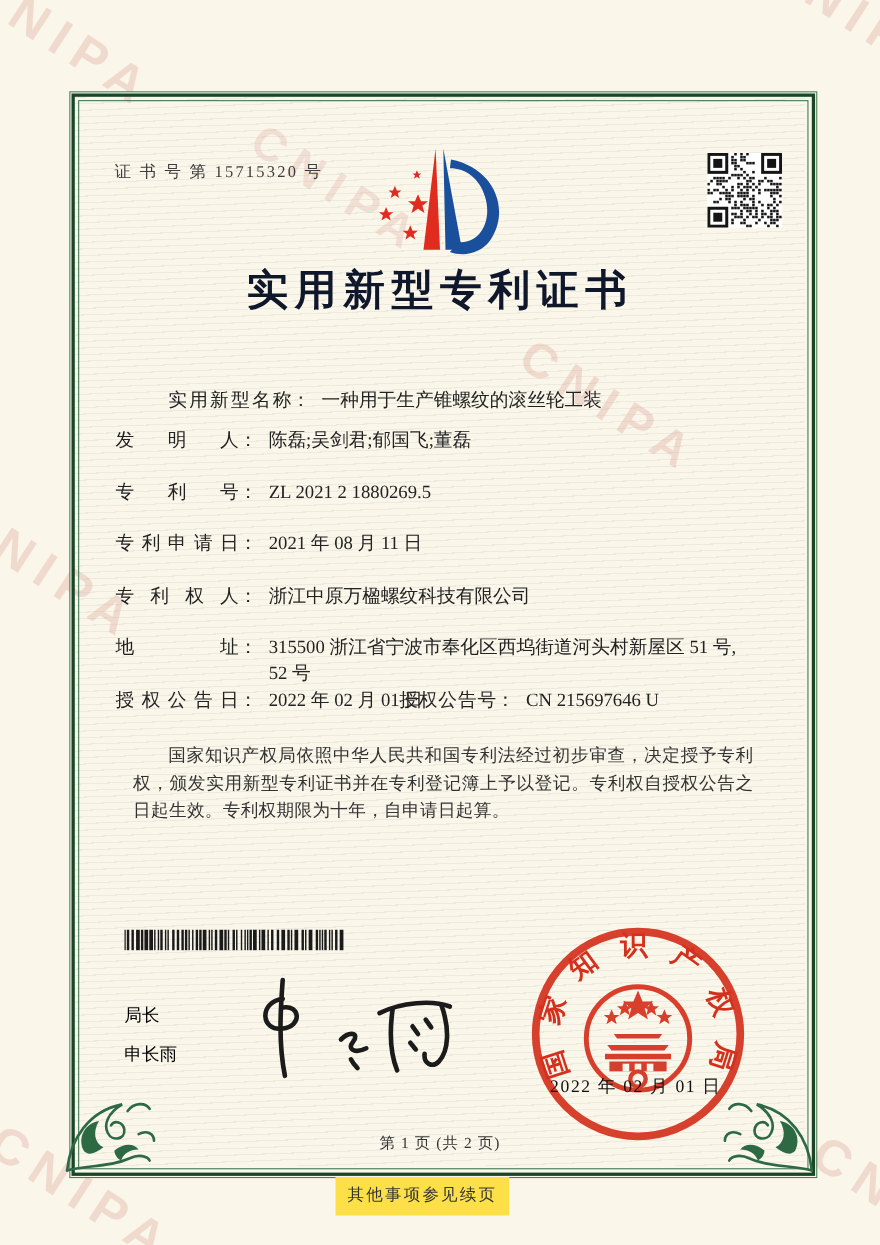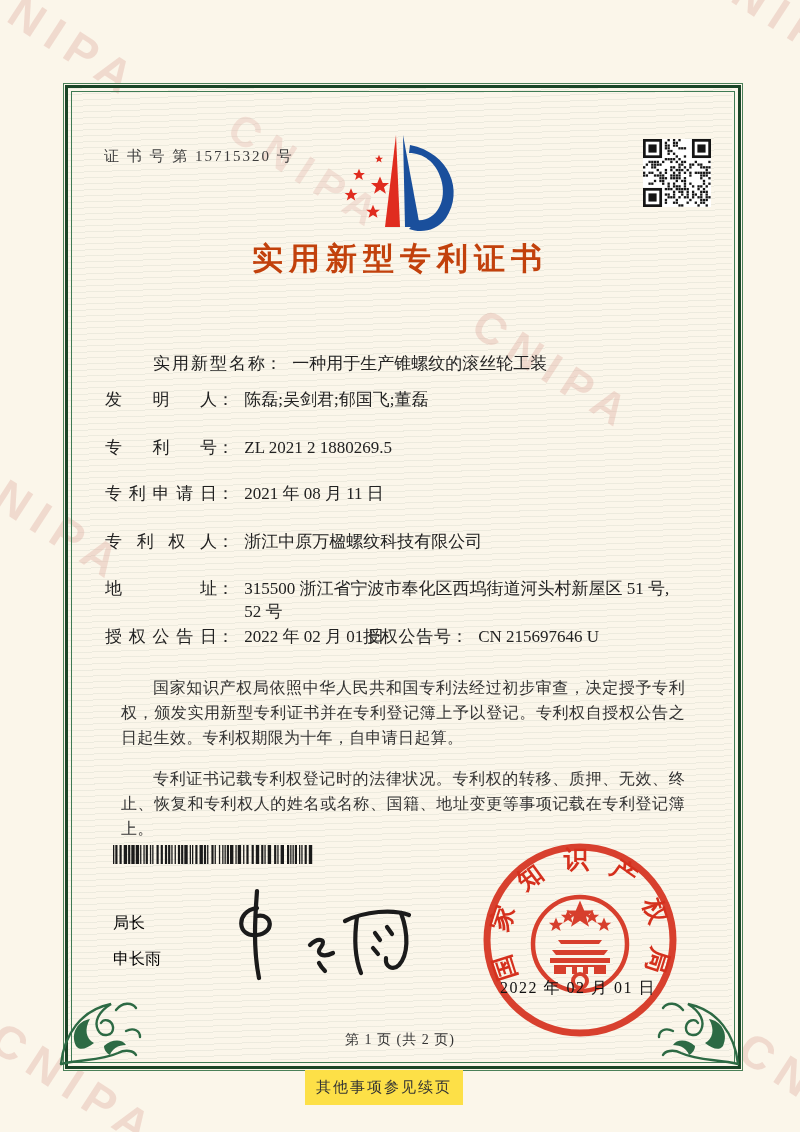--- a/index.html
+++ b/index.html
@@ -29,21 +29,21 @@
   }
   .frame::before{
     content:"";position:absolute;inset:3px;border:1px solid #3e7a53;
   }
   .z{position:absolute;z-index:2;}
   .cert-no{left:104px;top:147px;font-size:15px;letter-spacing:2px;color:#3d3d3d;}
   .logo{left:332px;top:127px;}
   .qr{left:643px;top:139px;}
   .title{
     left:0;top:238px;width:800px;text-align:center;
-    font-size:31px;font-weight:bold;letter-spacing:6px;color:#c2410c;
+    font-size:38px;font-weight:bold;letter-spacing:6px;color:#0f172a;
   }
   .fields{left:105px;top:340px;width:600px;}
   .frow{position:absolute;left:0;font-size:17px;line-height:23px;white-space:nowrap;}
   .flabel{
     display:inline-block;width:112px;vertical-align:top;
     text-align:justify;text-align-last:justify;color:#222;
   }
   .flabel.small{width:88px;}
   .fcolon{vertical-align:top;}
   .fvalue{display:inline-block;margin-left:6px;vertical-align:top;color:#222;}
@@ -335,21 +335,20 @@
       <span class="fvalue">2022 年 02 月 01 日</span>
       <span class="pair2">
         <span class="flabel small">授权公告号</span><span class="fcolon">：</span>
         <span class="fvalue">CN 215697646 U</span>
       </span>
     </div>
   </div>
 
   <div class="z body-text">
     <p>国家知识产权局依照中华人民共和国专利法经过初步审查，决定授予专利权，颁发实用新型专利证书并在专利登记簿上予以登记。专利权自授权公告之日起生效。专利权期限为十年，自申请日起算。</p>
-    <p>专利证书记载专利权登记时的法律状况。专利权的转移、质押、无效、终止、恢复和专利权人的姓名或名称、国籍、地址变更等事项记载在专利登记簿上。</p>
   </div>
 
   <svg class="z barcode" width="206" height="19" viewBox="0 0 206 19">
     <g id="bar-g" fill="#1a1a1a">
         <rect x="0" y="0" width="1.3" height="19"></rect>
         <rect x="2.3" y="0" width="2.2" height="19"></rect>
         <rect x="6.5" y="0" width="2.2" height="19"></rect>
         <rect x="10.7" y="0" width="3.4" height="19"></rect>
         <rect x="15.1" y="0" width="2.2" height="19"></rect>
         <rect x="18.3" y="0" width="3.4" height="19"></rect>

